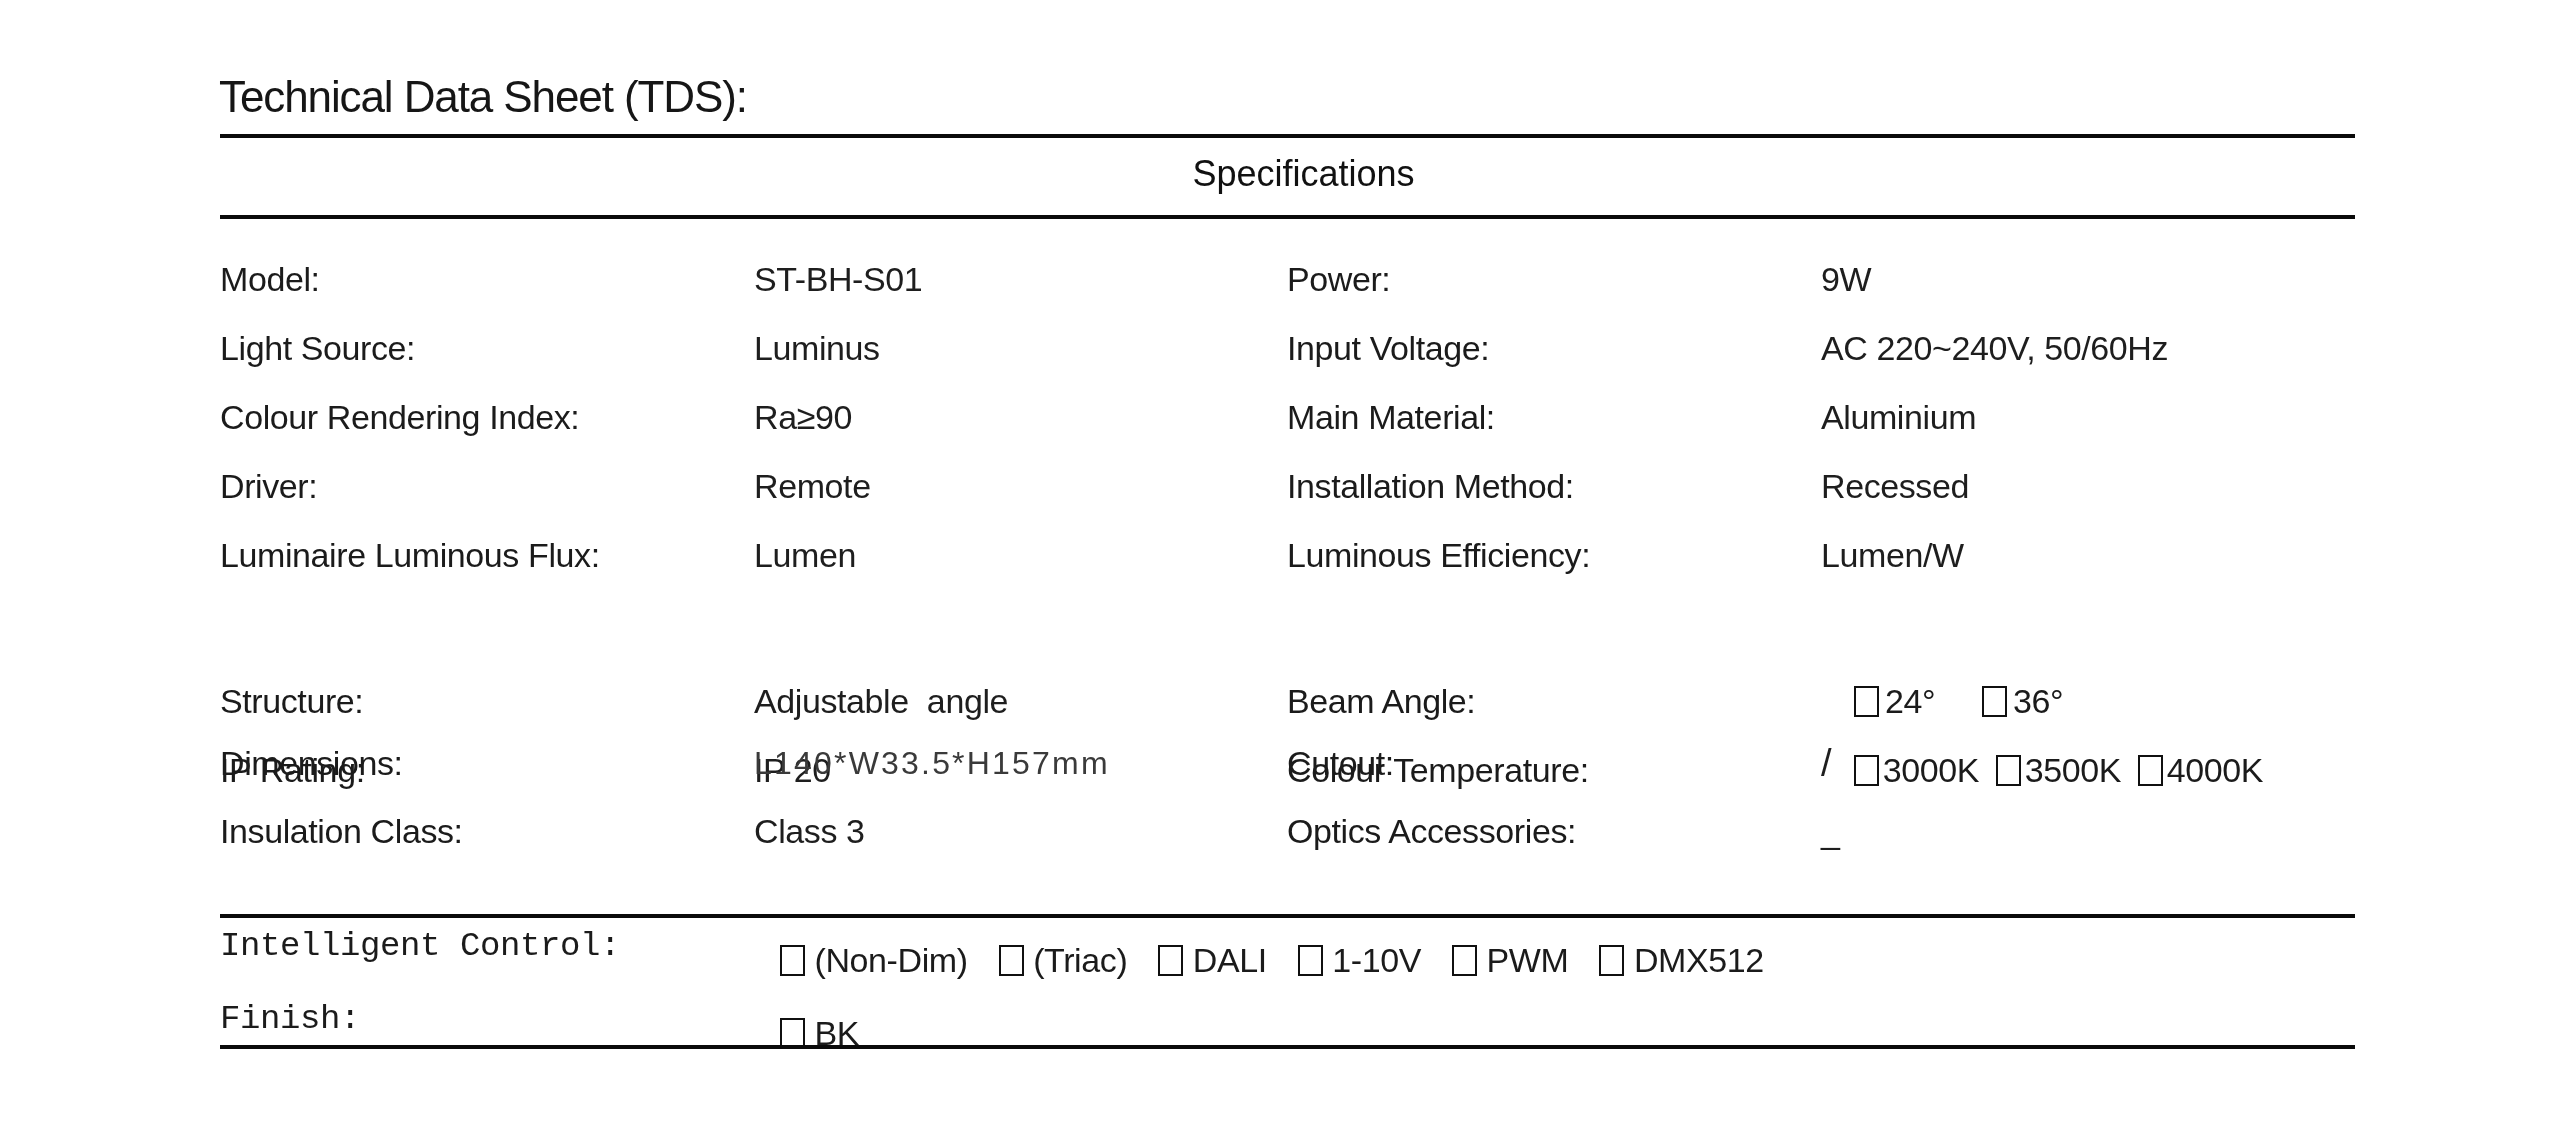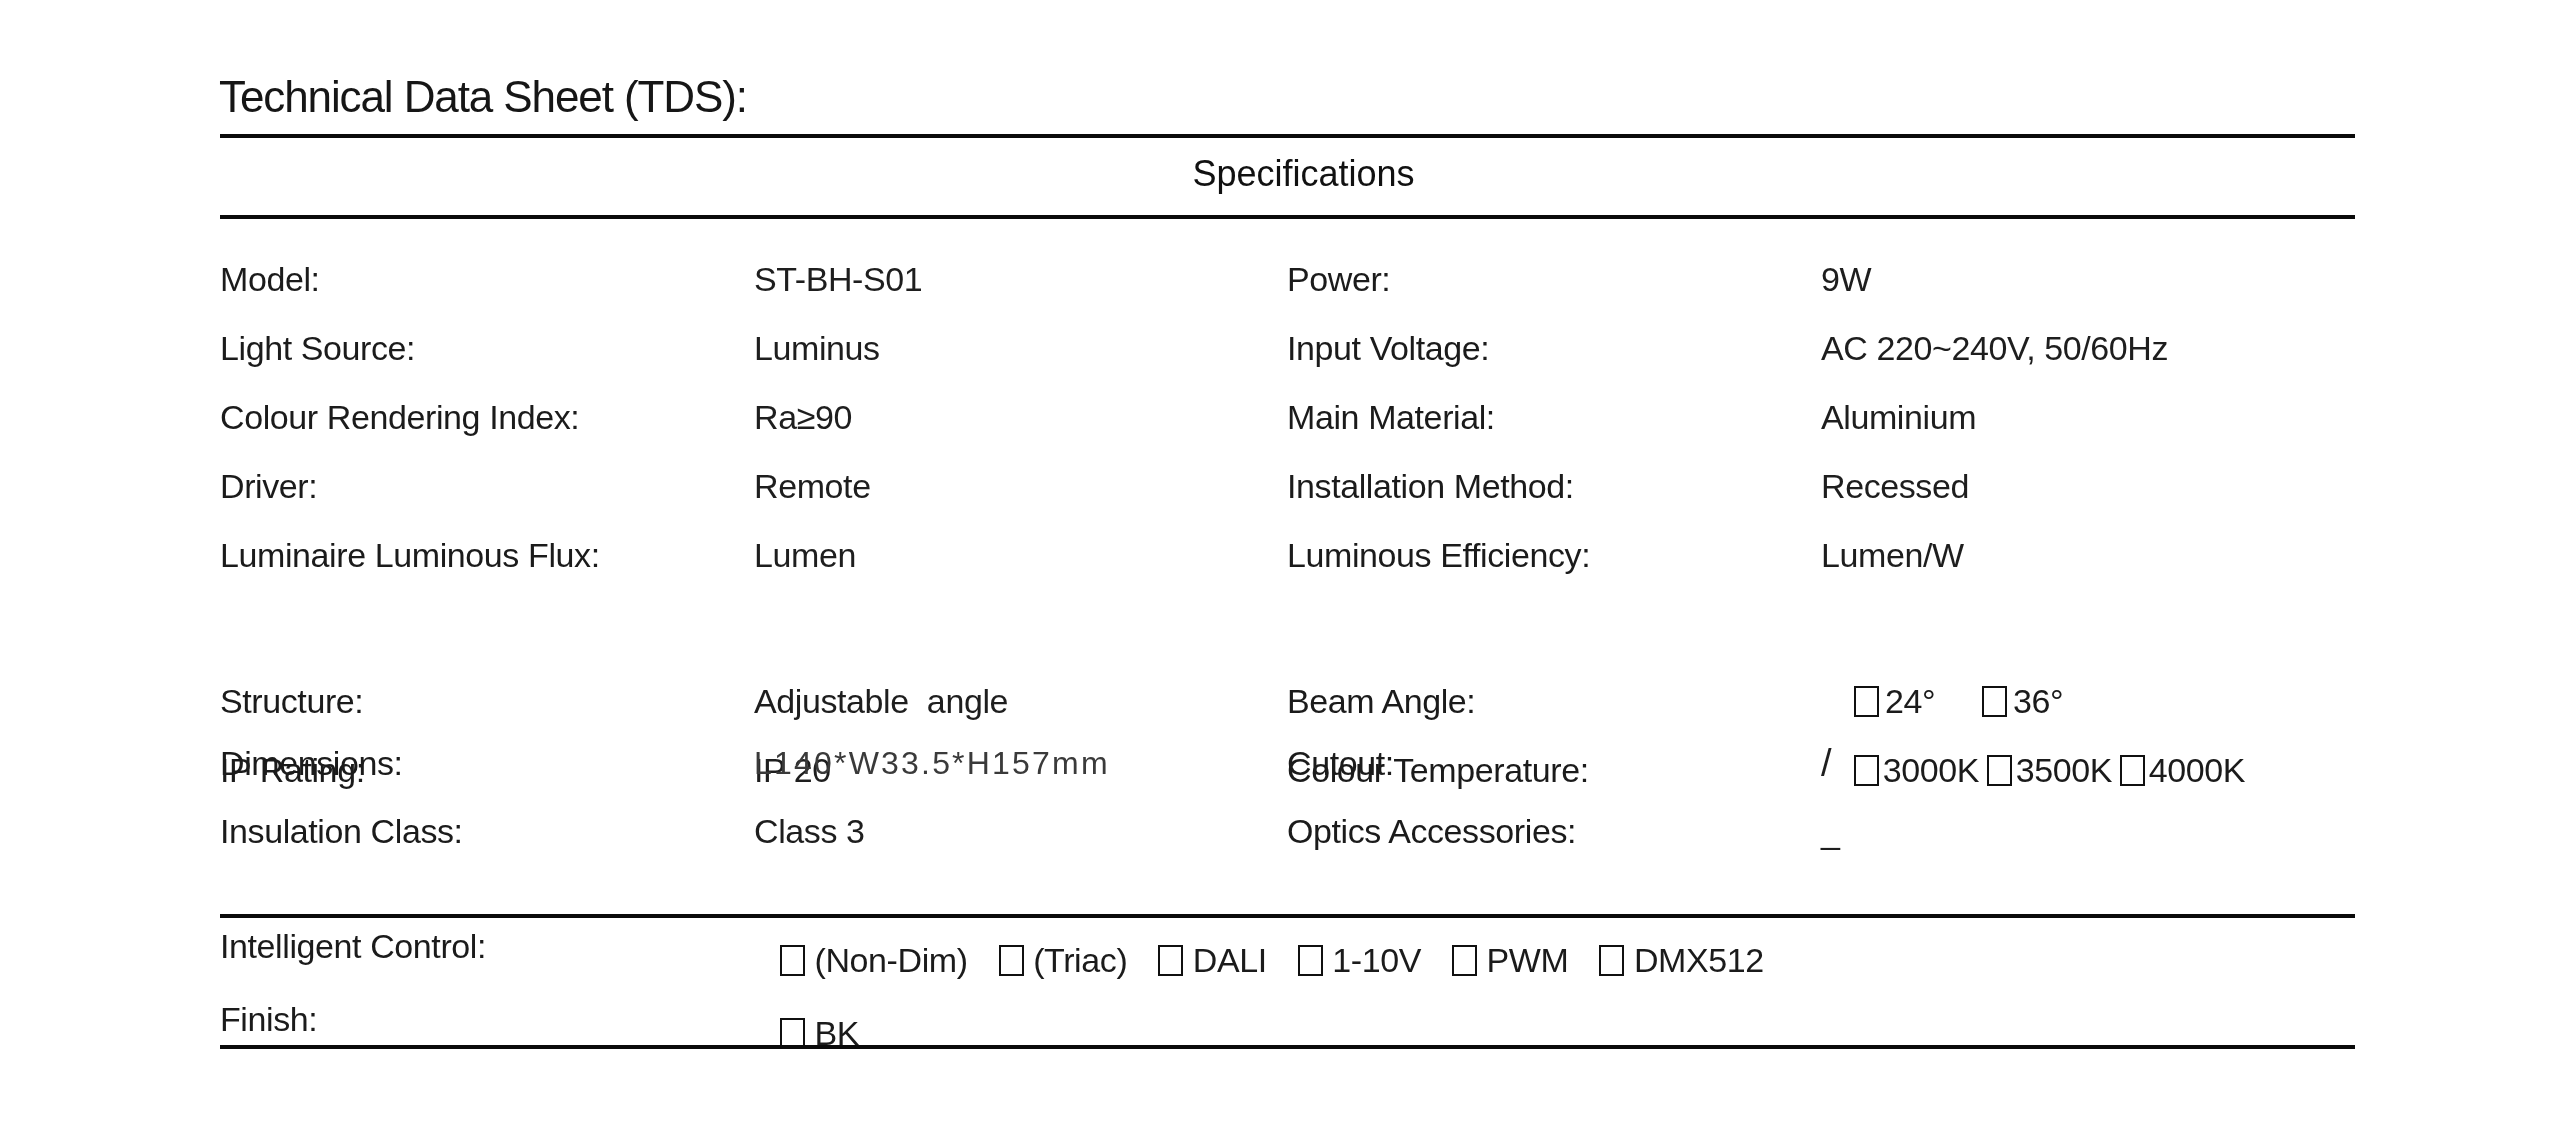--- a/index.html
+++ b/index.html
@@ -30,26 +30,26 @@
   .dim-val{color:#3a3a3a;letter-spacing:2.2px;font-size:32px;}
   .slash-val{font-size:38px;}
   .cb{
     width:25px;height:31px;border:2.6px solid #101010;box-sizing:border-box;
     display:inline-block;background:#fff;flex:none;
   }
   .cbgroup{display:flex;align-items:center;padding-left:33px;}
   .itm{display:flex;align-items:center;}
   .beam-group{column-gap:47px;}
   .beam-group .itm{column-gap:5.9px;}
-  .temp-group{column-gap:8px;}
+  .temp-group{column-gap:17px;}
   .temp-group .itm{column-gap:3.7px;}
   .ctrl-group{column-gap:31px;}
   .ctrl-group .itm{column-gap:9.5px;}
   .bottom-row{left:220px;width:2135px;height:62px;display:flex;align-items:center;}
-  .bottom-row .label{font-size:34px;letter-spacing:-0.4px;}
+  .bottom-row .label{font-size:34px;letter-spacing:-0.4px;font-family:Liberation Mono, monospace;}
   .bottom-row .group-slot{position:absolute;left:527px;}
 </style>
 </head>
 <body>
 
 <div class="abs title">Technical Data Sheet (TDS):</div>
 
 <div class="abs rule thick" style="top:134px;"></div>
 
 <div class="abs section-head">Specifications</div>

